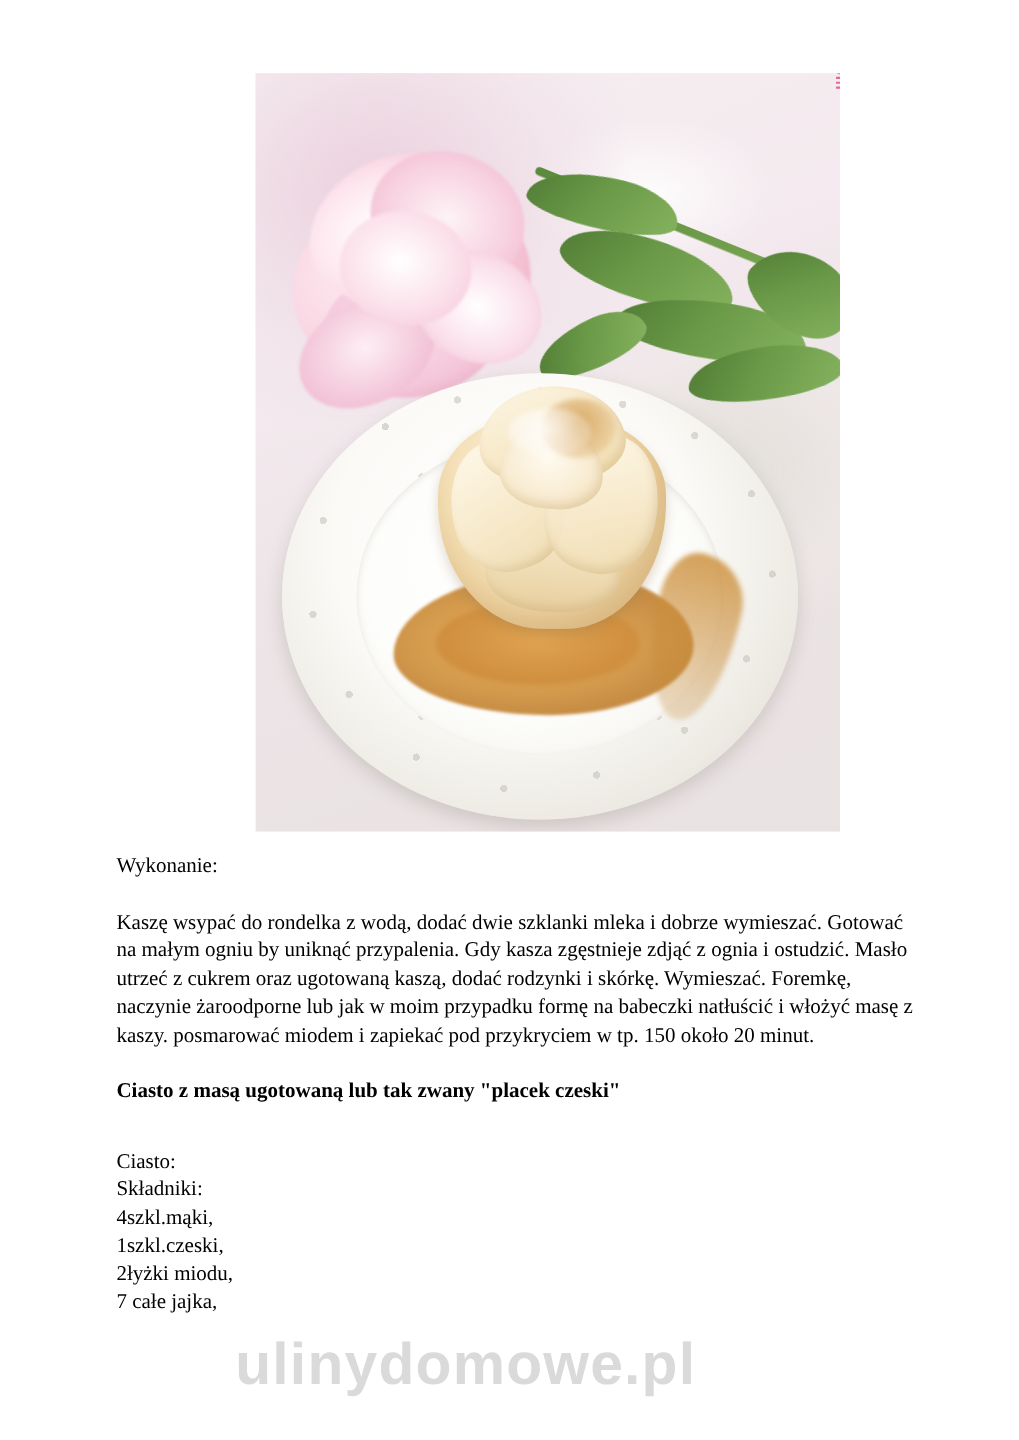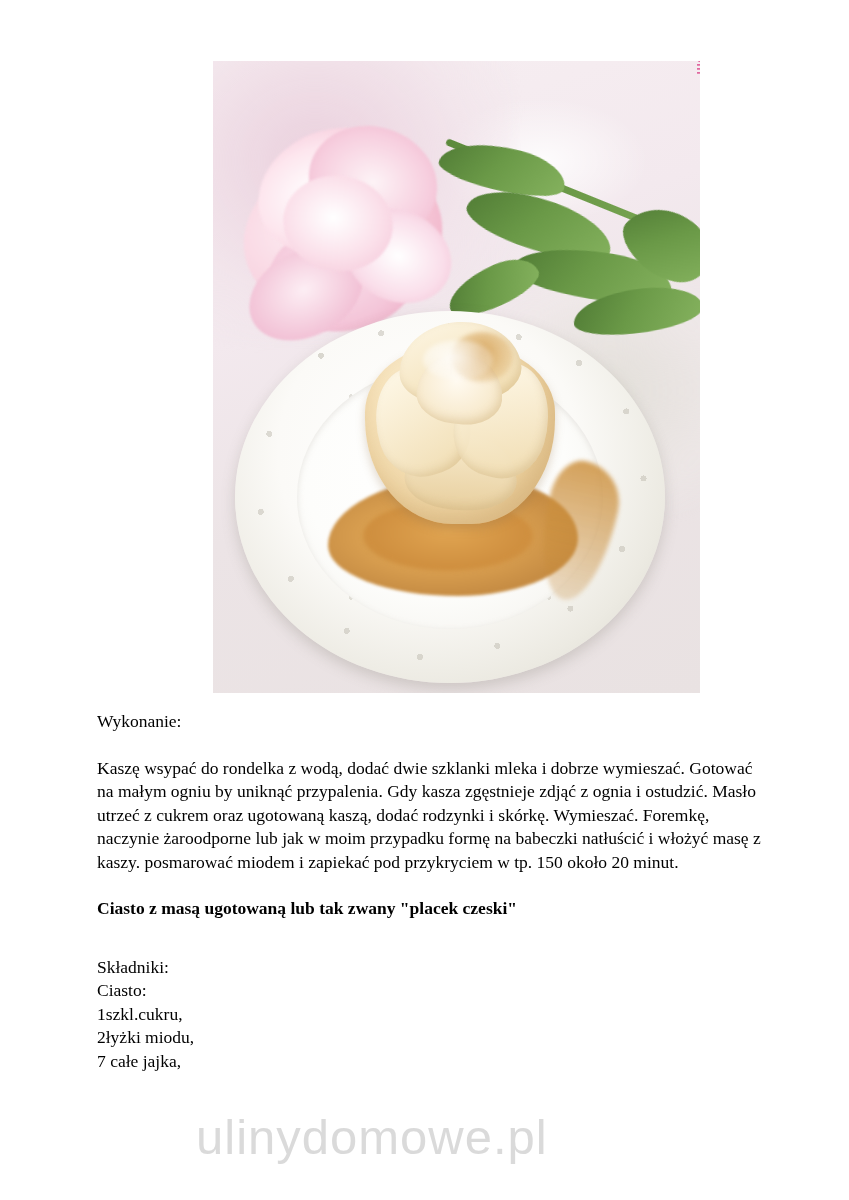--- a/index.html
+++ b/index.html
@@ -251,21 +251,21 @@
     line-height: 23.5px;
   }
 
   
   .page-watermark {
     position: absolute;
     left: 196px;
     top: 1105px;
     font-family: "Liberation Sans", sans-serif;
     font-size: 49px;
-    font-weight: normal;
+    font-weight: bold;
     color: rgba(150,150,150,0.35);
     letter-spacing: 1px;
     white-space: nowrap;
     pointer-events: none;
   }
 </style>
 </head>
 <body>
 
 <div class="page">
@@ -318,22 +318,23 @@
   </div>
 
   <div class="content">
     <div class="para">Wykonanie:</div>
     <div class="spacer-sm"></div>
     <div class="para">Kaszę wsypać do rondelka z wodą, dodać dwie szklanki mleka i dobrze wymieszać. Gotować na małym ogniu by uniknąć przypalenia. Gdy kasza zgęstnieje zdjąć z ognia i ostudzić. Masło utrzeć z cukrem oraz ugotowaną kaszą, dodać rodzynki i skórkę. Wymieszać. Foremkę, naczynie żaroodporne lub jak w moim przypadku formę na babeczki natłuścić i włożyć masę z kaszy. posmarować miodem i zapiekać pod przykryciem w tp. 150 około 20 minut.</div>
     <div class="spacer-sm"></div>
     <div class="bold-head">Ciasto z masą ugotowaną lub tak zwany "placek czeski"</div>
     <div class="spacer-sm"></div>
     <div class="spacer-xs"></div>
+    <div class="ing-line">Ciasto:</div>
     <div class="ing-line">Składniki:</div>
-    <div class="ing-line">Ciasto:</div>
-    <div class="ing-line">1szkl.cukru,</div>
+    <div class="ing-line">4szkl.mąki,</div>
+    <div class="ing-line">1szkl.czeski,</div>
     <div class="ing-line">2łyżki miodu,</div>
     <div class="ing-line">7 całe jajka,</div>
   </div>
 
   <div class="page-watermark">ulinydomowe.pl</div>
 
 </div>
 
 </body></html>

